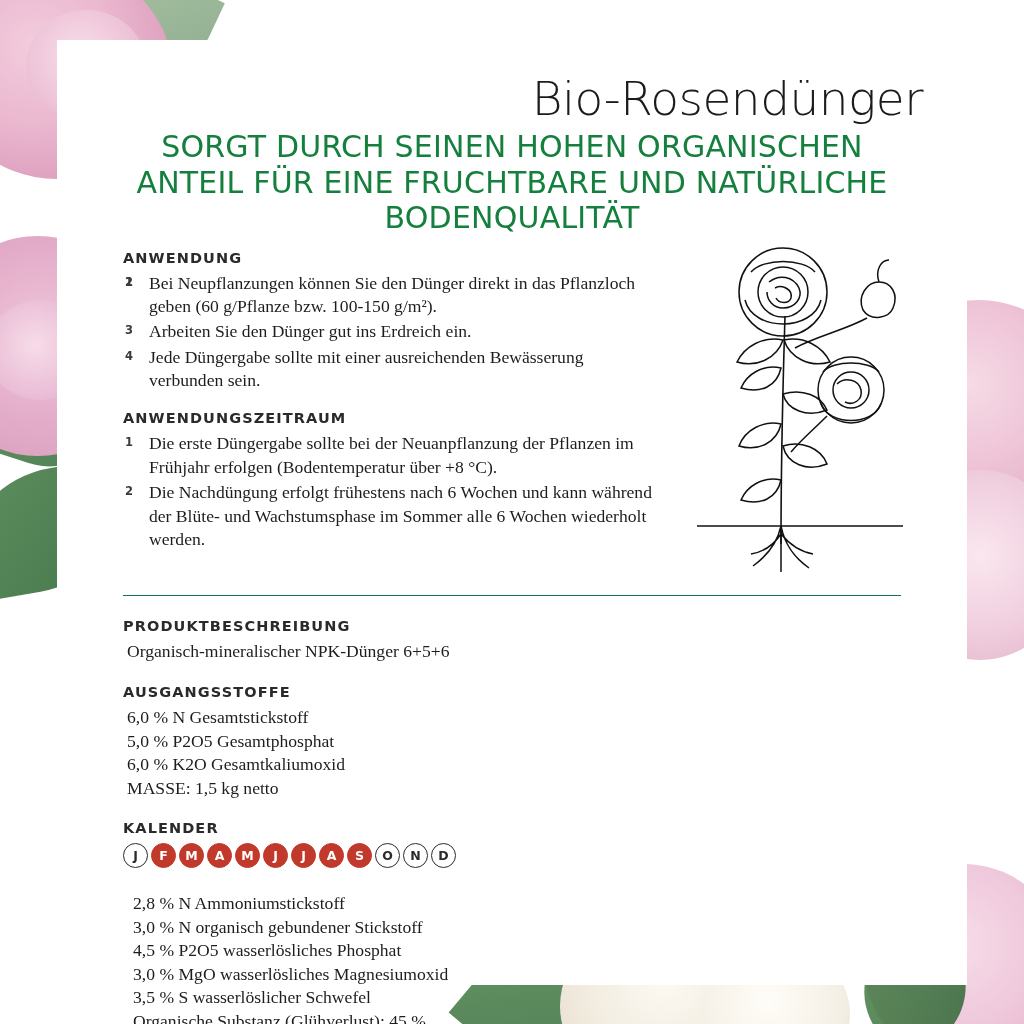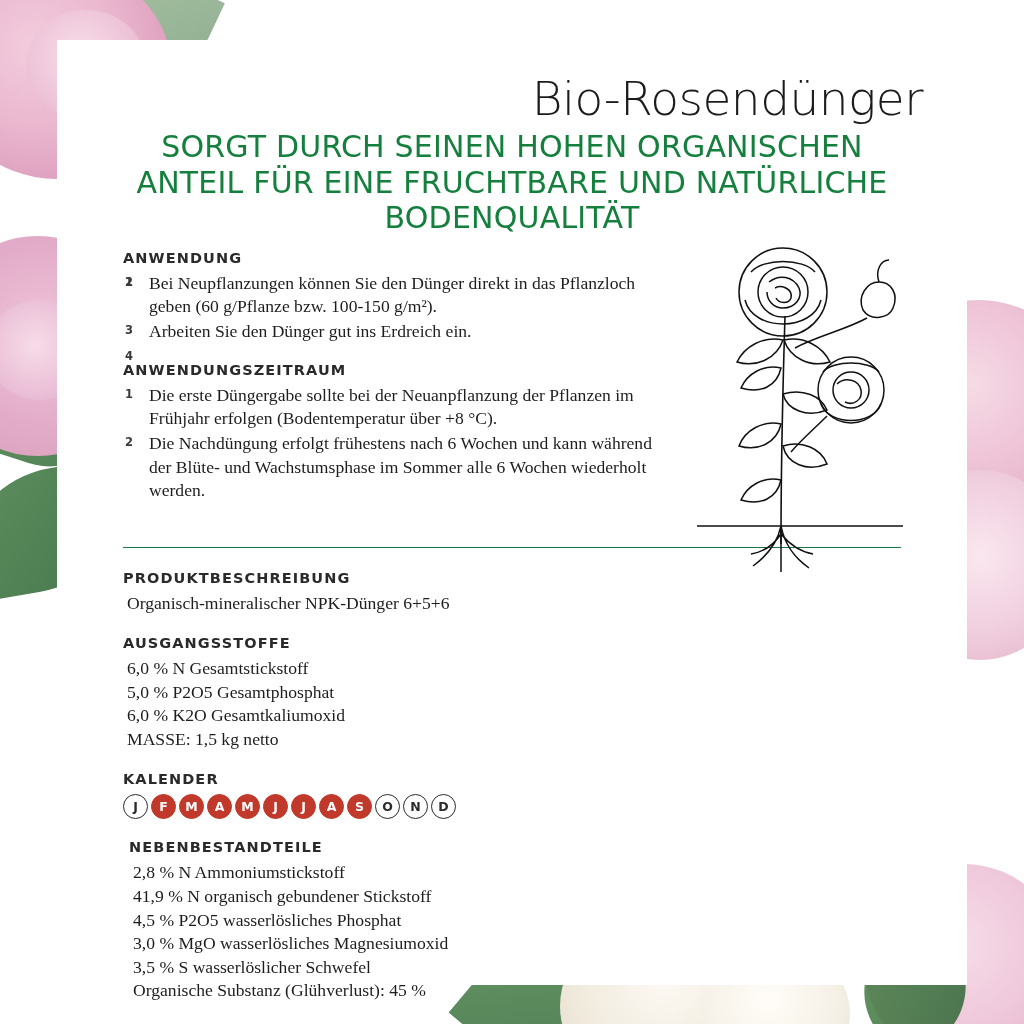--- a/index.html
+++ b/index.html
@@ -237,21 +237,21 @@
 
   <div class="mid">
     <div class="mid-left">
 
       <div>
         <div class="sec-head">ANWENDUNG</div>
         <ol class="steps">
           <li><span class="num">1</span></li>
           <li><span class="num">2</span><span>Bei Neupflanzungen können Sie den Dünger direkt in das Pflanzloch geben (60 g/Pflanze bzw. 100-150 g/m²).</span></li>
           <li><span class="num">3</span><span>Arbeiten Sie den Dünger gut ins Erdreich ein.</span></li>
-          <li><span class="num">4</span></li>
+          <li><span class="num">4</span><span>Jede Düngergabe sollte mit einer ausreichenden Bewässerung verbunden sein.</span></li>
         </ol>
       </div>
 
       <div>
         <div class="sec-head">ANWENDUNGSZEITRAUM</div>
         <ol class="steps">
           <li><span class="num">1</span><span>Die erste Düngergabe sollte bei der Neuanpflanzung der Pflanzen im Frühjahr erfolgen (Bodentemperatur über +8 °C).</span></li>
           <li><span class="num">2</span><span>Die Nachdüngung erfolgt frühestens nach 6 Wochen und kann während der Blüte- und Wachstumsphase im Sommer alle 6 Wochen wiederholt werden.</span></li>
         </ol>
       </div>
@@ -331,24 +331,23 @@
           <div class="mo off">N</div>
           <div class="mo off">D</div>
         </div>
       </div>
 
     </div>
 
     <div class="col-right">
 
       <div class="blk">
-        <div class="sec-head">NEBENBESTANDTEILE</div>
         <p>
           <span class="line">2,8 % N Ammoniumstickstoff</span>
-          <span class="line">41,9 % N organisch gebundener Stickstoff</span>
+          <span class="line">3,0 % N organisch gebundener Stickstoff</span>
           <span class="line">4,5 % P2O5 wasserlösliches Phosphat</span>
           <span class="line">3,0 % MgO wasserlösliches Magnesiumoxid</span>
           <span class="line">3,5 % S wasserlöslicher Schwefel</span>
           <span class="line">Organische Substanz (Glühverlust): 45 %</span>
         </p>
       </div>
 
       <div class="blk">
       </div>
 

